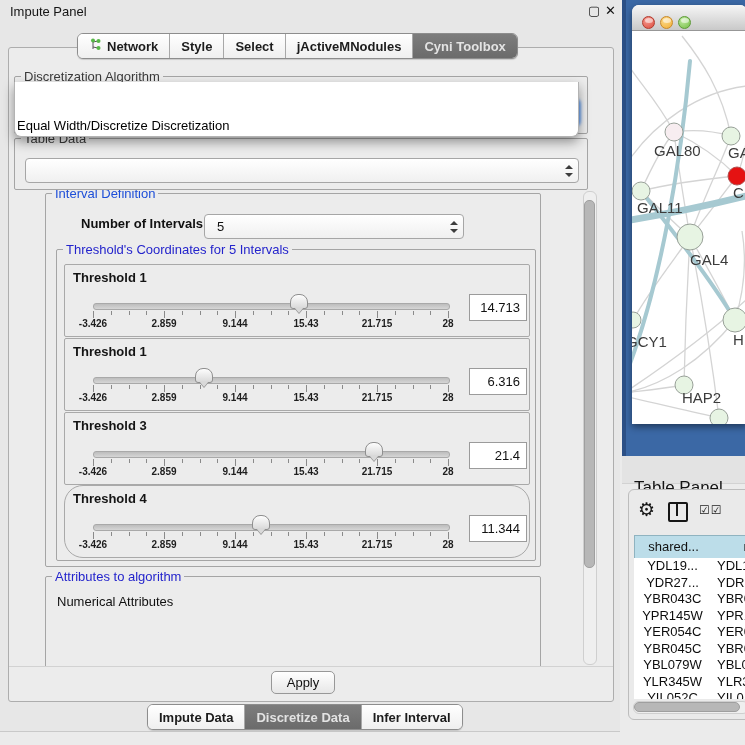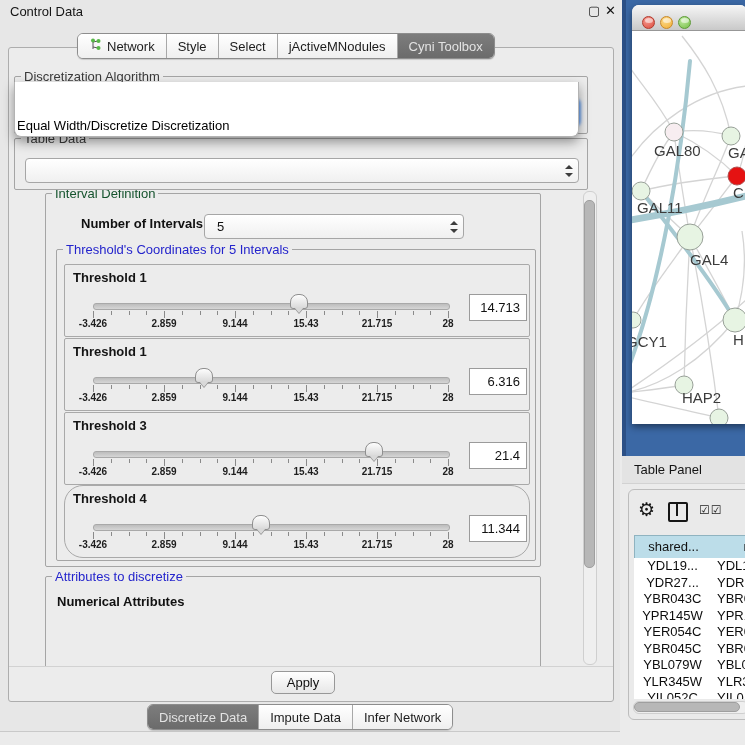--- a/index.html
+++ b/index.html
@@ -7,27 +7,27 @@
   .root{position:relative;width:745px;height:745px;background:#ebebeb;overflow:hidden;}
   .abs{position:absolute;}
   
   .cp-window{position:absolute;left:0;top:0;width:620px;height:731px;background:#e7e7e7;border-bottom:1px solid #c9c9c9;}
   .cp-title{position:absolute;left:10px;top:4px;font-size:13px;color:#141414;}
   .cp-float{position:absolute;left:588px;top:3px;font-size:13px;color:#222;cursor:default;}
   .cp-close{position:absolute;left:605px;top:3px;font-size:13px;font-weight:bold;color:#111;cursor:default;}
   .content-panel{position:absolute;left:8px;top:47px;width:604px;height:653px;background:#ececec;border:1px solid #adadad;border-radius:3px;}
   
   .tabstrip{position:absolute;display:flex;height:24px;border:1px solid #8d8d8d;border-radius:6px;overflow:hidden;background:#fafafa;box-shadow:0 1px 1px rgba(0,0,0,.15);z-index:5;}
-  .tabseg{display:flex;align-items:center;gap:5px;padding:0 11px;background:linear-gradient(#ffffff,#efefef);border-right:1px solid #a8a8a8;font-weight:normal;color:#1c1c1c;cursor:default;white-space:nowrap;}
+  .tabseg{display:flex;align-items:center;gap:5px;padding:0 11px;background:linear-gradient(#ffffff,#efefef);border-right:1px solid #a8a8a8;font-weight:bold;color:#1c1c1c;cursor:default;white-space:nowrap;}
   .tabseg:last-child{border-right:none;}
   .tabseg.sel{background:linear-gradient(#7d7d7d,#6b6b6b);color:#e3e3e3;}
   
   .group{position:absolute;border:1px solid #a5a5a5;border-radius:2px;}
   .group>.legend{position:absolute;top:-8px;left:6px;background:#ececec;padding:0 3px;font-size:13px;color:#3a3a3a;white-space:nowrap;}
-  .legend.green{color:#14532d;}
+  .legend.green{color:#1d4ed8;}
   .legend.blue{color:#2424cc;}
   
   .combo{position:absolute;background:linear-gradient(#ffffff,#f0f0f0);border:1px solid #a6a6a6;border-radius:4px;box-shadow:inset 0 1px 0 #fff;cursor:default;}
   .combo .cval{position:absolute;left:12px;top:0;right:20px;height:100%;display:flex;align-items:center;overflow:hidden;white-space:nowrap;}
   .stepper{position:absolute;right:6px;top:50%;transform:translateY(-50%);width:7px;height:12px;}
   .stepper .up{position:absolute;top:0;left:0;width:0;height:0;border-left:4px solid transparent;border-right:4px solid transparent;border-bottom:4px solid #3d3d3d;}
   .stepper .dn{position:absolute;bottom:0;left:0;width:0;height:0;border-left:4px solid transparent;border-right:4px solid transparent;border-top:4px solid #3d3d3d;}
   .combo.focus{box-shadow:0 0 3px 2px rgba(90,150,235,.9), inset 0 0 0 1px rgba(90,150,235,.6);border-color:#5b94d6;}
   
   .algo-popup{position:absolute;left:14px;top:82px;width:563px;height:54px;background:#ffffff;border:1px solid #b3b3b3;border-top:none;border-radius:0 0 7px 7px;box-shadow:0 5px 12px rgba(0,0,0,.40);z-index:20;}
@@ -49,41 +49,41 @@
   .btn{position:absolute;background:linear-gradient(#ffffff,#e7e7e7);border:1px solid #989898;border-radius:5px;text-align:center;cursor:default;}
   
   .blue-frame{position:absolute;left:622px;top:0;width:123px;height:456px;background:#3b68a5;border-left:4px solid #2c5086;box-sizing:border-box;}
   .mac-window{position:absolute;left:632px;top:5px;width:115px;height:419px;border-radius:7px 7px 0 0;box-shadow:0 3px 7px rgba(0,0,0,.45);background:#fff;}
   .mac-titlebar{position:absolute;left:0;top:0;width:100%;height:25px;background:linear-gradient(#f6f6f6,#c9c9c9);border-bottom:1px solid #979797;border-radius:7px 7px 0 0;}
   .light{position:absolute;top:11px;width:13px;height:13px;border-radius:50%;cursor:default;}
   .light i{position:absolute;left:2px;top:1px;width:8px;height:5px;border-radius:50%;background:rgba(255,255,255,.55);}
   .net-canvas{position:absolute;left:0;top:26px;width:113px;height:393px;background:#fff;overflow:hidden;}
   
   .tp-header{position:absolute;left:622px;top:456px;width:123px;height:27px;background:#e3e3e3;border-bottom:1px solid #d2d2d2;}
-  .tp-title{position:absolute;left:12px;top:6px;font-size:13px;color:#141414;}
+  .tp-title{position:absolute;left:12px;top:22px;font-size:17px;color:#141414;}
   .tp-box{position:absolute;left:628px;top:489px;width:124px;height:229px;background:#eaeaea;border:1px solid #bdbdbd;border-radius:6px;}
   .gear{position:absolute;left:9px;top:8px;font-family:"DejaVu Sans",sans-serif;font-size:19px;color:#161616;cursor:default;}
   .split-icon{position:absolute;left:39px;top:12px;width:16px;height:16px;border:2px solid #161616;border-radius:2px;cursor:default;}
   .split-icon::after{content:"";position:absolute;left:6px;top:0;width:2px;height:12px;background:#161616;}
   .checks{position:absolute;left:70px;top:13px;font-size:12px;letter-spacing:1px;color:#222;cursor:default;}
   .th-cell{position:absolute;top:45px;height:22px;line-height:22px;background:#bcdde9;border:1px solid #8fb3c0;text-align:center;font-size:13px;color:#111;cursor:default;overflow:hidden;white-space:nowrap;}
   .tp-rows{position:absolute;left:5px;top:68px;width:119px;height:141px;overflow:hidden;background:#fff;}
   .tp-row{position:relative;height:16.5px;line-height:16.5px;font-size:13px;color:#0d0d0d;cursor:default;white-space:nowrap;}
   .tp-c1{position:absolute;left:0;top:0;width:77px;text-align:center;overflow:hidden;}
   .tp-c2{position:absolute;left:83px;top:0;width:40px;overflow:hidden;}
   .hl-line{position:absolute;background:#d2d2d2;}
   svg text{font-family:"Liberation Sans","DejaVu Sans",sans-serif;}
 </style>
 </head>
 <body>
 
 <div class="root">
 
   <div class="cp-window">
-    <div class="cp-title">Control Data</div>
+    <div class="cp-title">Impute Panel</div>
     <div class="cp-float">▢</div>
     <div class="cp-close">✕</div>
 
     <div class="content-panel"></div>
 
     <div class="tabstrip" style="left:77px;top:33px;" id="topTabs">
         <div class="tabseg">
           <span><svg width="13" height="13" viewBox="0 0 13 13">
               <path d="M4,2 L4,11 M4,4 L9,3 M4,9 L9,10" stroke="#555" stroke-width="1" fill="none"></path>
               <circle cx="4" cy="2.5" r="2" fill="#57b847"></circle>
@@ -272,40 +272,40 @@
                 <span class="tick-lab" style="left: 312px;">21.715</span>
                 <span class="tick-lab" style="left: 383px;">28</span>
                 <div class="t-thumb" style="left: 186.848px;"></div>
                 <div class="t-value">11.344</div>
               </div>
             </div>
         </div>
       </div>
 
       <div class="group" style="left:31px;top:386px;width:494px;height:110px;">
-        <span class="legend blue">Attributes to discretize</span>
-        <span class="abs" style="left:11px;top:17px;font-weight:bold;">Numerical Attributes</span>
+        <span class="legend blue">Attributes to algorithm</span>
+        <span class="abs" style="left:11px;top:17px;font-weight:normal;">Numerical Attributes</span>
       </div>
 
       <div class="vtrack" style="left:569px;top:1px;width:12px;height:472px;"></div>
       <div class="vthumb" style="left:570px;top:10px;width:9px;height:366px;"></div>
     </div>
 
     <div class="hl-line" style="left:9px;top:666px;width:604px;height:1px;"></div>
     <div class="btn" style="left:271px;top:671px;width:62px;height:21px;line-height:21px;">Apply</div>
 
     <div class="tabstrip" style="left:147px;top:704px;" id="bottomTabs">
+        <div class="tabseg">
+          <span class="tablab">Impute Data</span>
+        </div>
         <div class="tabseg sel">
           <span class="tablab">Discretize Data</span>
         </div>
         <div class="tabseg">
-          <span class="tablab">Impute Data</span>
-        </div>
-        <div class="tabseg">
-          <span class="tablab">Infer Network</span>
+          <span class="tablab">Infer Interval</span>
         </div>
       </div>
   </div>
 
   <div class="blue-frame"></div>
   <div class="mac-window">
     <div class="mac-titlebar">
       <span class="light" style="left:10px;background:radial-gradient(circle at 35% 30%,#f59a90,#dd4b3d);border:1px solid #b13a2d;box-sizing:border-box;">
           <i></i>
         </span>

